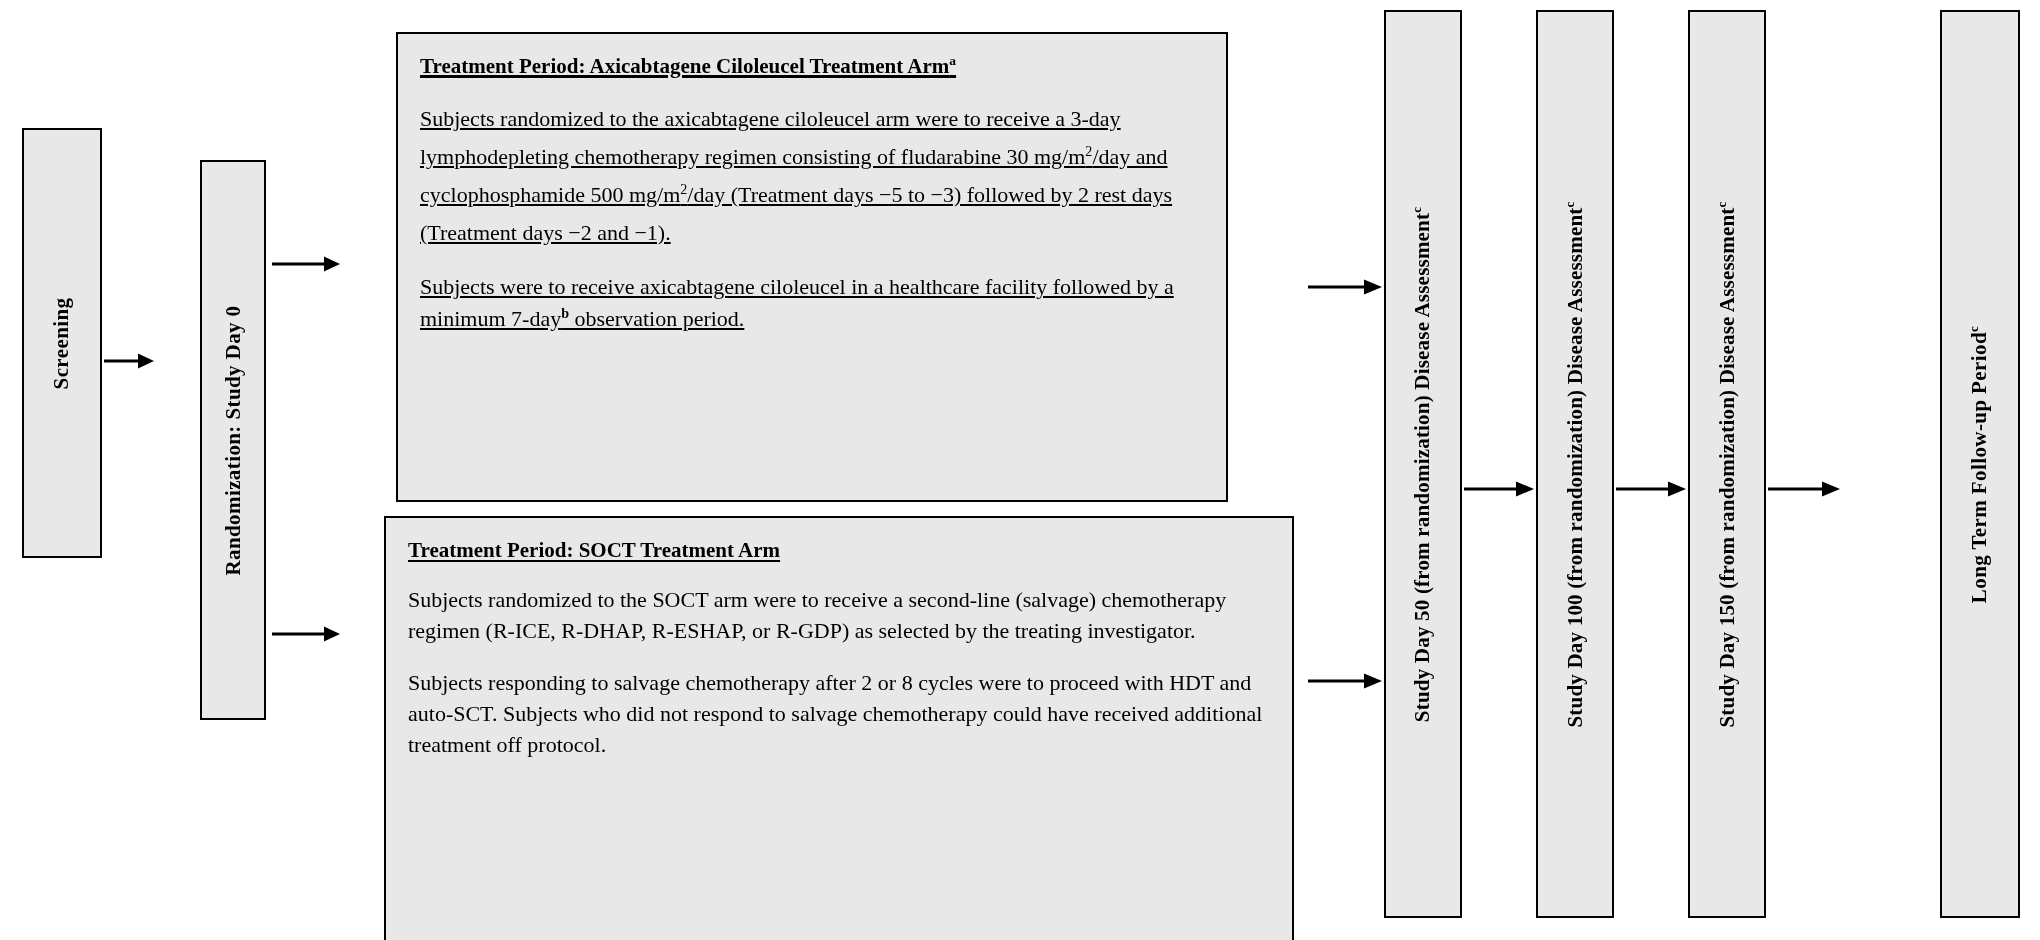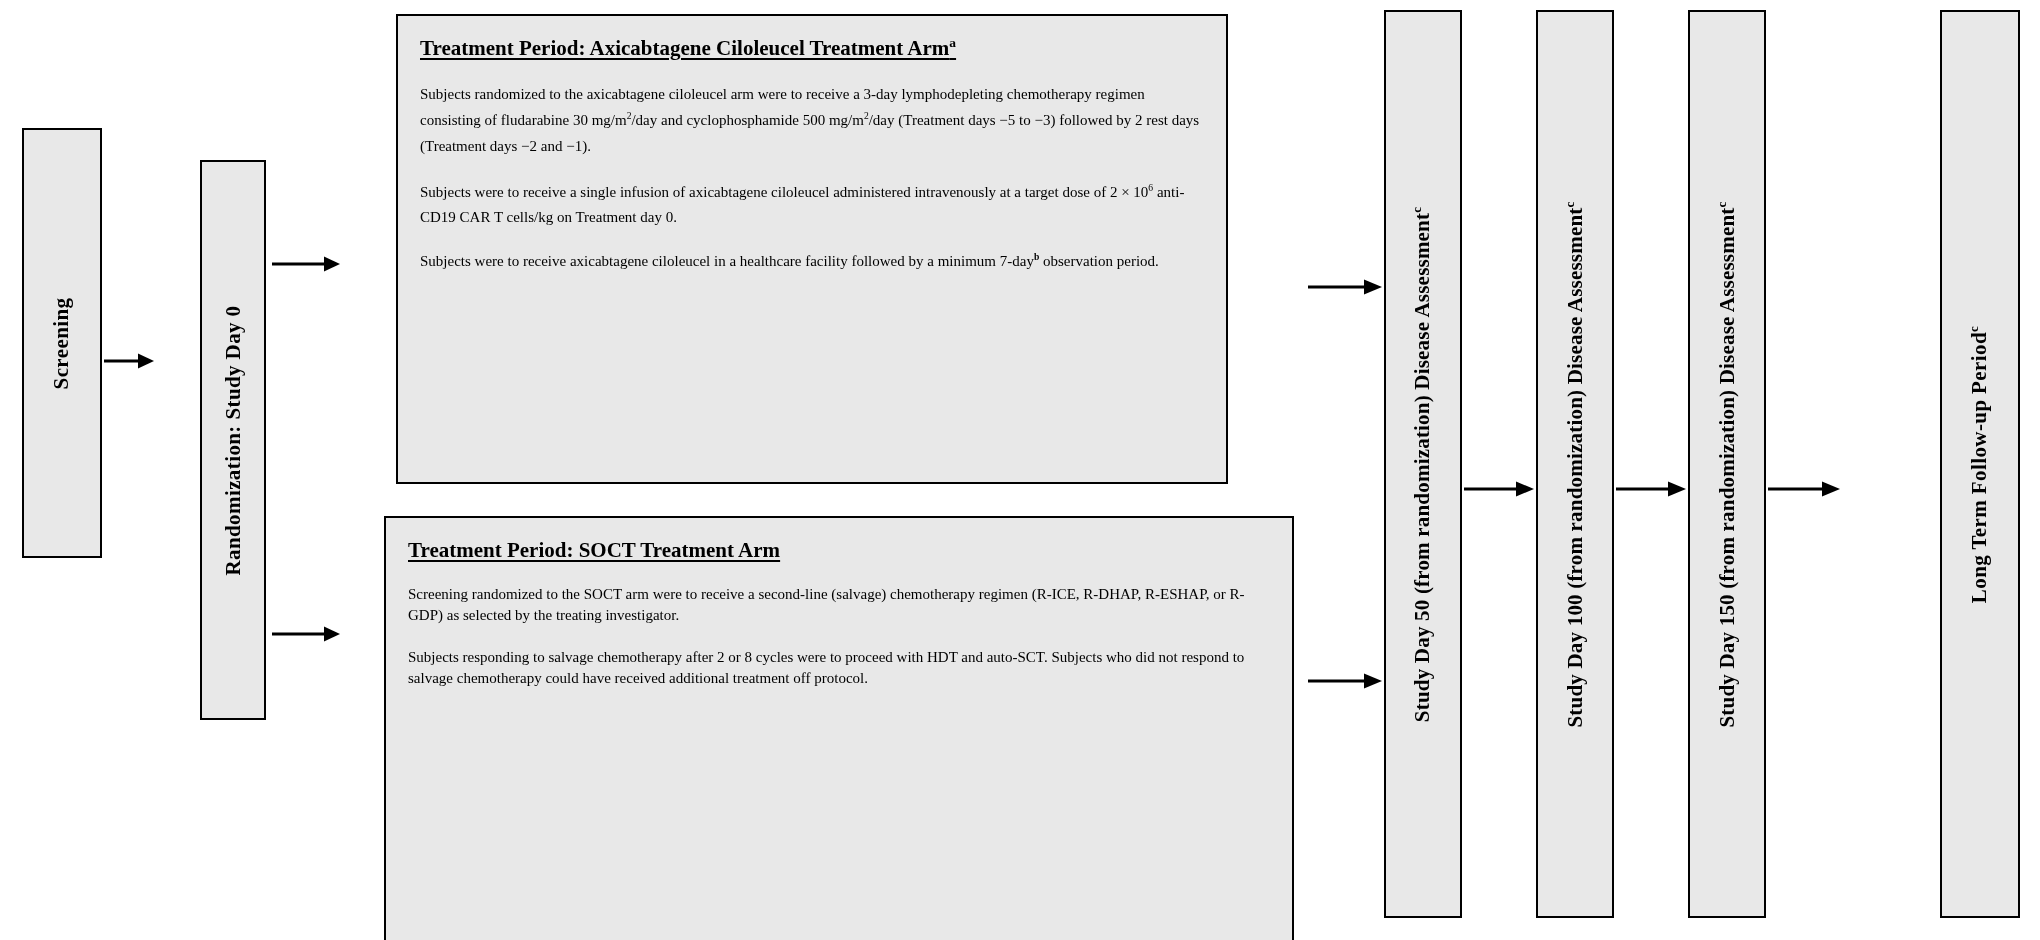--- a/index.html
+++ b/index.html
@@ -61,21 +61,21 @@
     text-underline-offset: 3px;
     margin: 4px 0 22px 0;
     line-height: 1.15;
   }
   .tbox-title sup {
     font-size: 0.64em;
     vertical-align: super;
     line-height: 0;
   }
   .tpara {
-    font-size: 15px;
+    font-size: 22px;
     line-height: 1.42;
     margin: 0 0 20px 0;
   }
   .tpara:last-child {
     margin-bottom: 0;
   }
   .tpara sup {
     font-size: 0.64em;
     vertical-align: super;
     line-height: 0;
@@ -122,54 +122,49 @@
     </svg>
   </div>
 
   <div class="arrow" style="left:272px; top:625px; width:68px;">
     <svg width="68" height="18" viewBox="0 0 68 18">
       <line x1="0" y1="9" x2="54" y2="9" stroke="#000" stroke-width="3"></line>
       <polygon points="52,1.5 68,9 52,16.5" fill="#000"></polygon>
     </svg>
   </div>
 
-  <div class="box tbox" style="left:396px; top:14px; width:832px; height:470px;">
+  <div class="box tbox" style="left:396px; top:32px; width:832px; height:470px;text-decoration:underline;">
     <div class="tbox-title">
       <span>Treatment Period: Axicabtagene Ciloleucel Treatment Arm</span><sup>a</sup>
     </div>
     <p class="tpara loose">
       Subjects randomized to the axicabtagene ciloleucel arm were to receive a
       3-day lymphodepleting chemotherapy regimen consisting of fludarabine
       30&nbsp;mg/m<sup>2</sup>/day and cyclophosphamide 500&nbsp;mg/m<sup>2</sup>/day (Treatment days
       −5 to −3) followed by 2 rest days (Treatment days −2 and −1).
     </p>
-    <p class="tpara loose">
-      Subjects were to receive a single infusion of axicabtagene ciloleucel
-      administered intravenously at a target dose of 2 × 10<sup>6</sup> anti-CD19
-      CAR T cells/kg on Treatment day 0.
-    </p>
     <p class="tpara">
       Subjects were to receive axicabtagene ciloleucel in a healthcare facility
       followed by a minimum 7-day<sup><b>b</b></sup> observation period.
     </p>
   </div>
 
   <div class="arrow" style="left:1308px; top:278px; width:74px;">
     <svg width="74" height="18" viewBox="0 0 74 18">
       <line x1="0" y1="9" x2="58" y2="9" stroke="#000" stroke-width="3"></line>
       <polygon points="56,1.5 74,9 56,16.5" fill="#000"></polygon>
     </svg>
   </div>
 
   <div class="box tbox" style="left:384px; top:516px; width:910px; height:504px;">
     <div class="tbox-title">
       <span>Treatment Period: SOCT Treatment Arm</span>
     </div>
     <p class="tpara">
-      Screening randomized to the SOCT arm were to receive a second-line
+      Subjects randomized to the SOCT arm were to receive a second-line
       (salvage) chemotherapy regimen (R-ICE, R-DHAP, R-ESHAP, or R-GDP) as selected by the treating investigator.
     </p>
     <p class="tpara">
       Subjects responding to salvage chemotherapy after 2 or 8 cycles were to
       proceed with HDT and auto-SCT. Subjects who did not respond to
       salvage chemotherapy could have received additional treatment off
       protocol.
     </p>
   </div>
 

